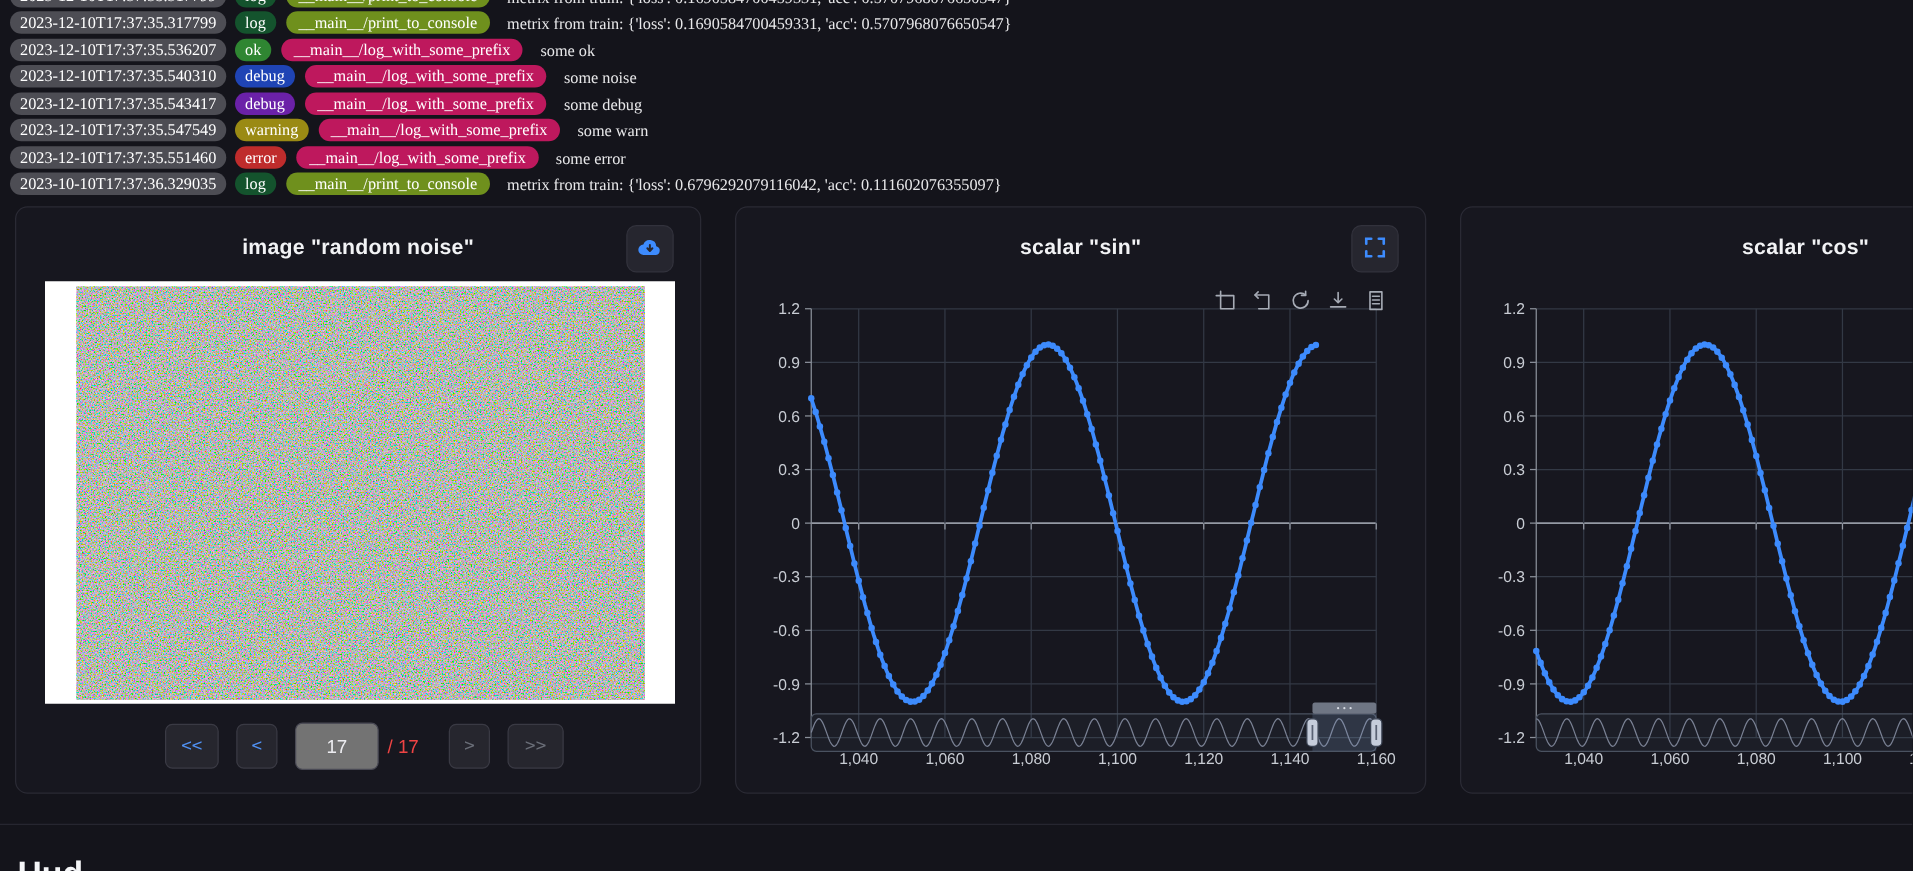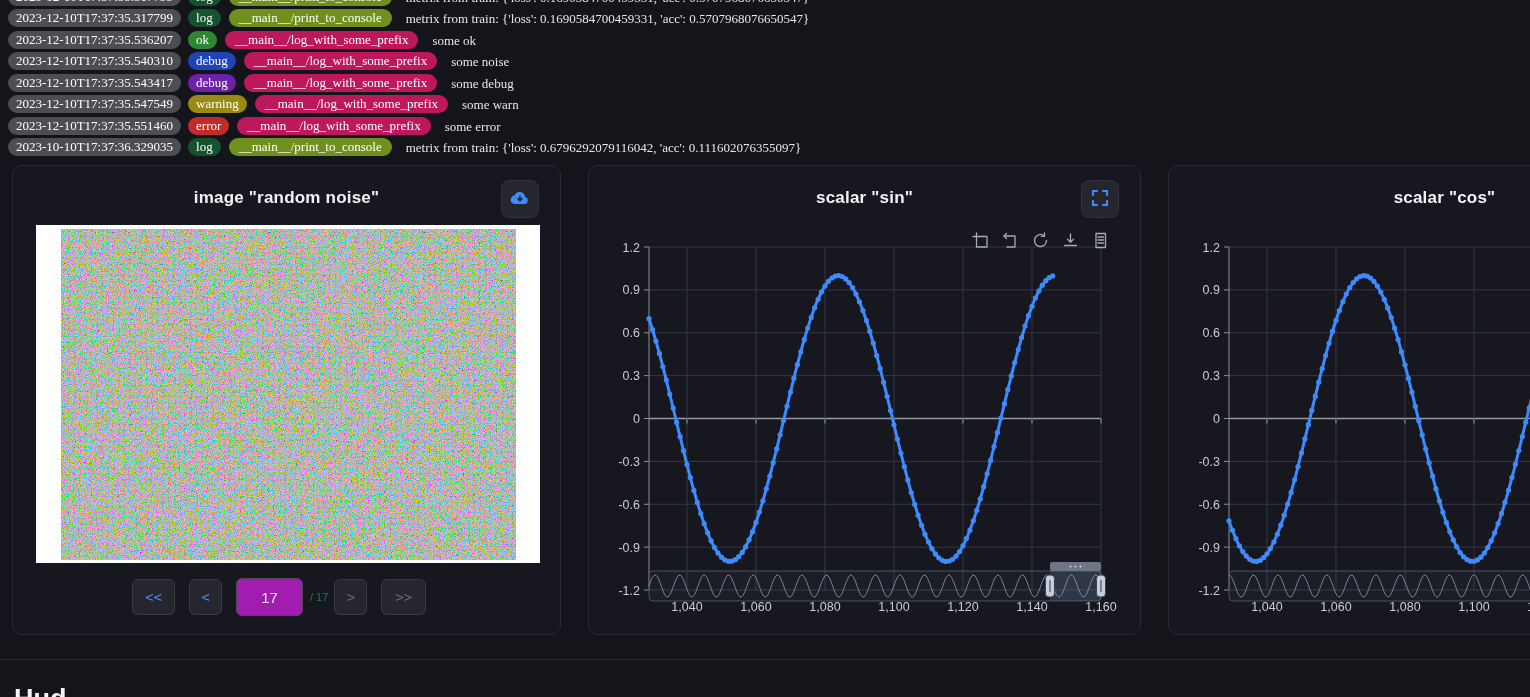--- a/index.html
+++ b/index.html
@@ -33,23 +33,23 @@
     border:1px solid #32323c;border-radius:8px;display:flex;align-items:center;justify-content:center;cursor:pointer;padding:0}
   
   .img-card{width:549px;height:470px}
   .figure{position:absolute;left:23px;top:59px;width:504px;height:338px;background:#ffffff}
   .noise{position:absolute;left:25px;top:4px;width:455px;height:331px}
   .pager{position:absolute;left:119px;top:412px;display:flex;align-items:center}
   .pg-btn{height:36px;background:#26262e;border:1px solid #3a3a44;border-radius:6px;
     font-family:"DejaVu Sans Mono",monospace;font-size:14px;display:flex;align-items:center;justify-content:center;cursor:pointer}
   .pg-btn.en{color:#4f8ff0}
   .pg-btn.dis{color:#6a6e78}
-  .pg-input{width:61px;height:34px;background:#a21caf;border:1px solid #4a4a55;border-radius:6px;
+  .pg-input{width:61px;height:34px;background:#737373;border:1px solid #4a4a55;border-radius:6px;
     color:#ececf0;font-size:15px;text-align:center;font-family:"Liberation Sans",sans-serif}
-  .pg-label{color:#15803d;font-size:11px;margin:0 6px 0 7px}
+  .pg-label{color:#ef4444;font-size:15px;margin:0 24px 0 7px}
   
   .chart-card{width:553px;height:470px}
   svg.chart{position:absolute;left:0;top:0}
   .tick{font-family:"Liberation Sans",sans-serif;font-size:12.5px;fill:#c9cdd4}
   .toolbox{position:absolute;top:66px;right:31px;display:flex;gap:13px}
   .tool{width:17px;height:17px;cursor:pointer;display:block}
   .tool svg{stroke:#a6abb5;fill:none;stroke-width:1.3;stroke-linecap:round;stroke-linejoin:round}
   
   .divider{position:absolute;left:0;right:0;top:659px;height:1px;background:#262630}
   .page-heading{position:absolute;left:14px;top:684px;margin:0;color:#f5f6f8;font-size:27px;font-weight:bold}

